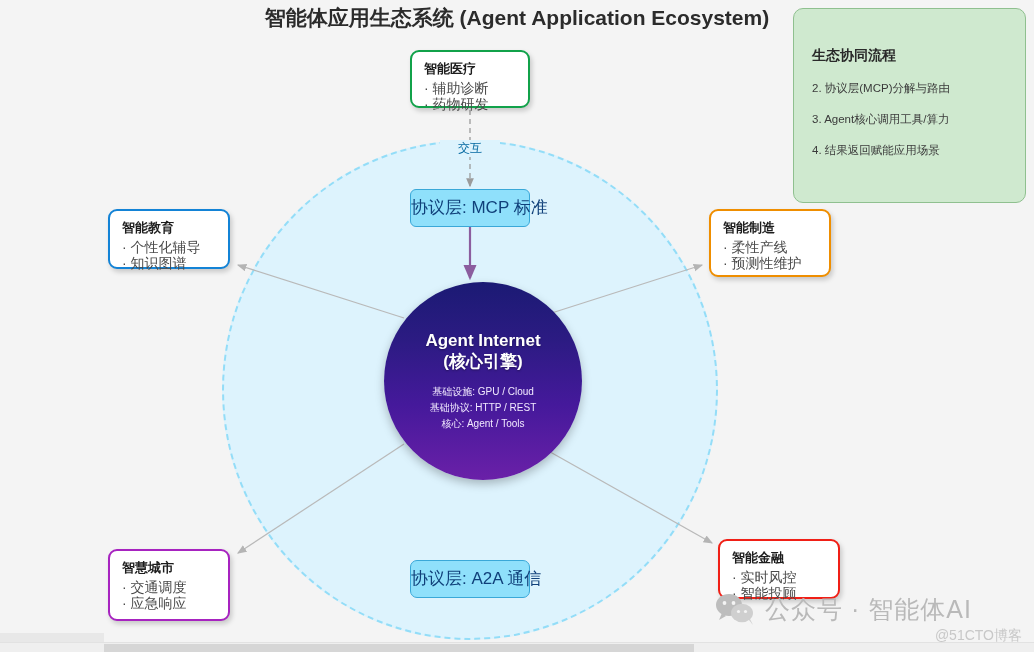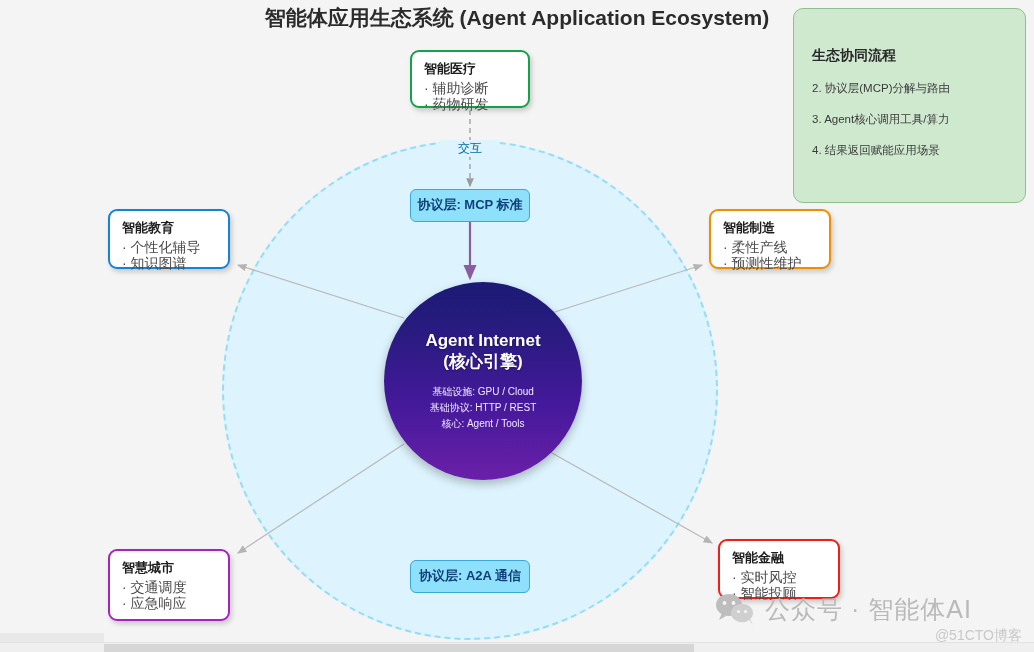--- a/index.html
+++ b/index.html
@@ -96,29 +96,29 @@
     color: #f2eaff;
   }
 
   
   .protocol {
     position: absolute;
     background: #8fe0fb;
     border: 1px solid #3aa8d8;
     border-radius: 6px;
     color: #10407a;
-    font-size: 13px;
-    font-weight: bold;
+    font-size: 17px;
+    font-weight: normal;
     text-align: center;
     padding: 6px 0 7px 0;
     box-sizing: border-box;
     white-space: nowrap;
   }
   #protocol-mcp { left: 410px; top: 189px; width: 120px; }
-  #protocol-a2a { left: 410px; top: 560px; width: 120px; }
+  #protocol-a2a { left: 410px; top: 560px; width: 120px; border-radius: 7px; }
 
   
   #interaction-label {
     position: absolute;
     left: 440px;
     top: 140px;
     width: 60px;
     text-align: center;
     font-size: 12px;
     color: #0369a1;
@@ -149,21 +149,21 @@
     line-height: 16px;
     white-space: nowrap;
   }
   .appbox .app-item::before {
     content: "· ";
     color: #4a4a4a;
   }
 
   #app-medical   { left: 410px; top: 50px;  width: 120px; height: 58px; border-color: #11a24a; }
   #app-education { left: 108px; top: 209px; width: 122px; height: 60px; border-color: #1383d6; }
-  #app-manufact  { left: 709px; top: 209px; width: 122px; height: 60px; border-color: #ef8e00; }
+  #app-manufact  { left: 709px; top: 209px; width: 122px; height: 68px; border-color: #ef8e00; }
   #app-city      { left: 108px; top: 549px; width: 122px; height: 72px; border-color: #a723c0; }
   #app-finance   { left: 718px; top: 539px; width: 122px; height: 60px; border-color: #f01f16; }
 
   
   #flow-panel {
     position: absolute;
     left: 793px;
     top: 8px;
     width: 233px;
     height: 195px;

